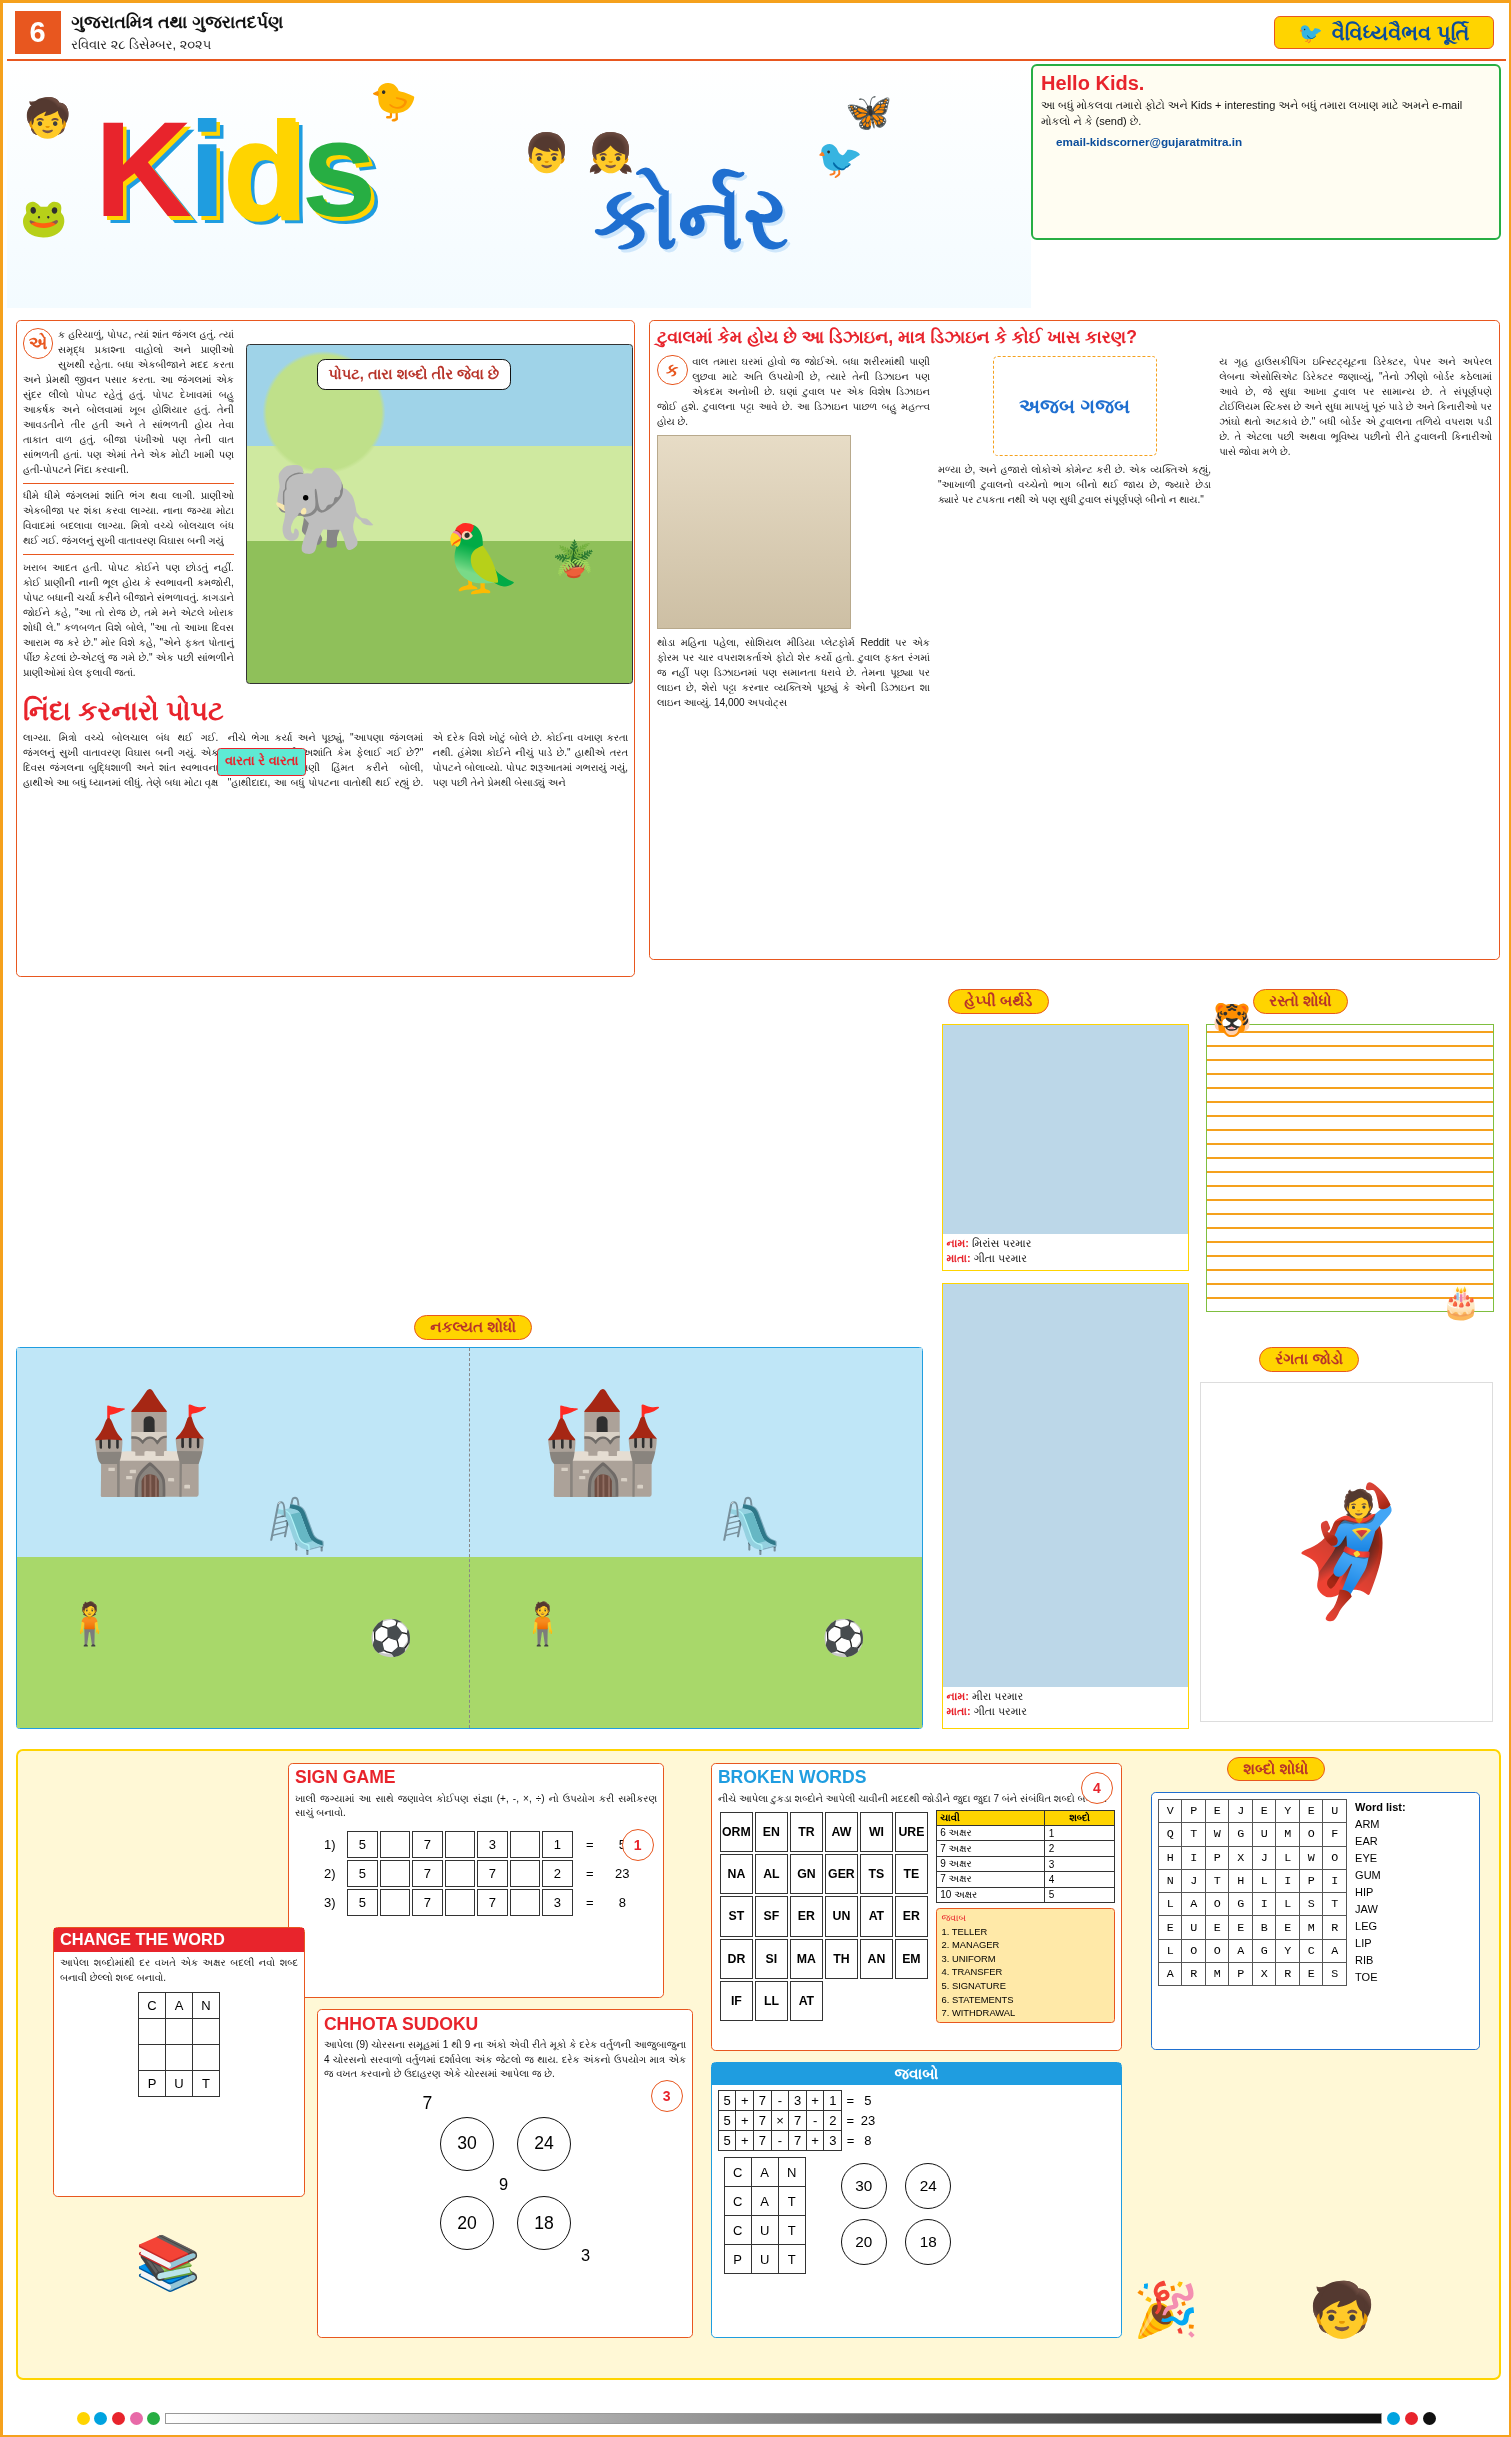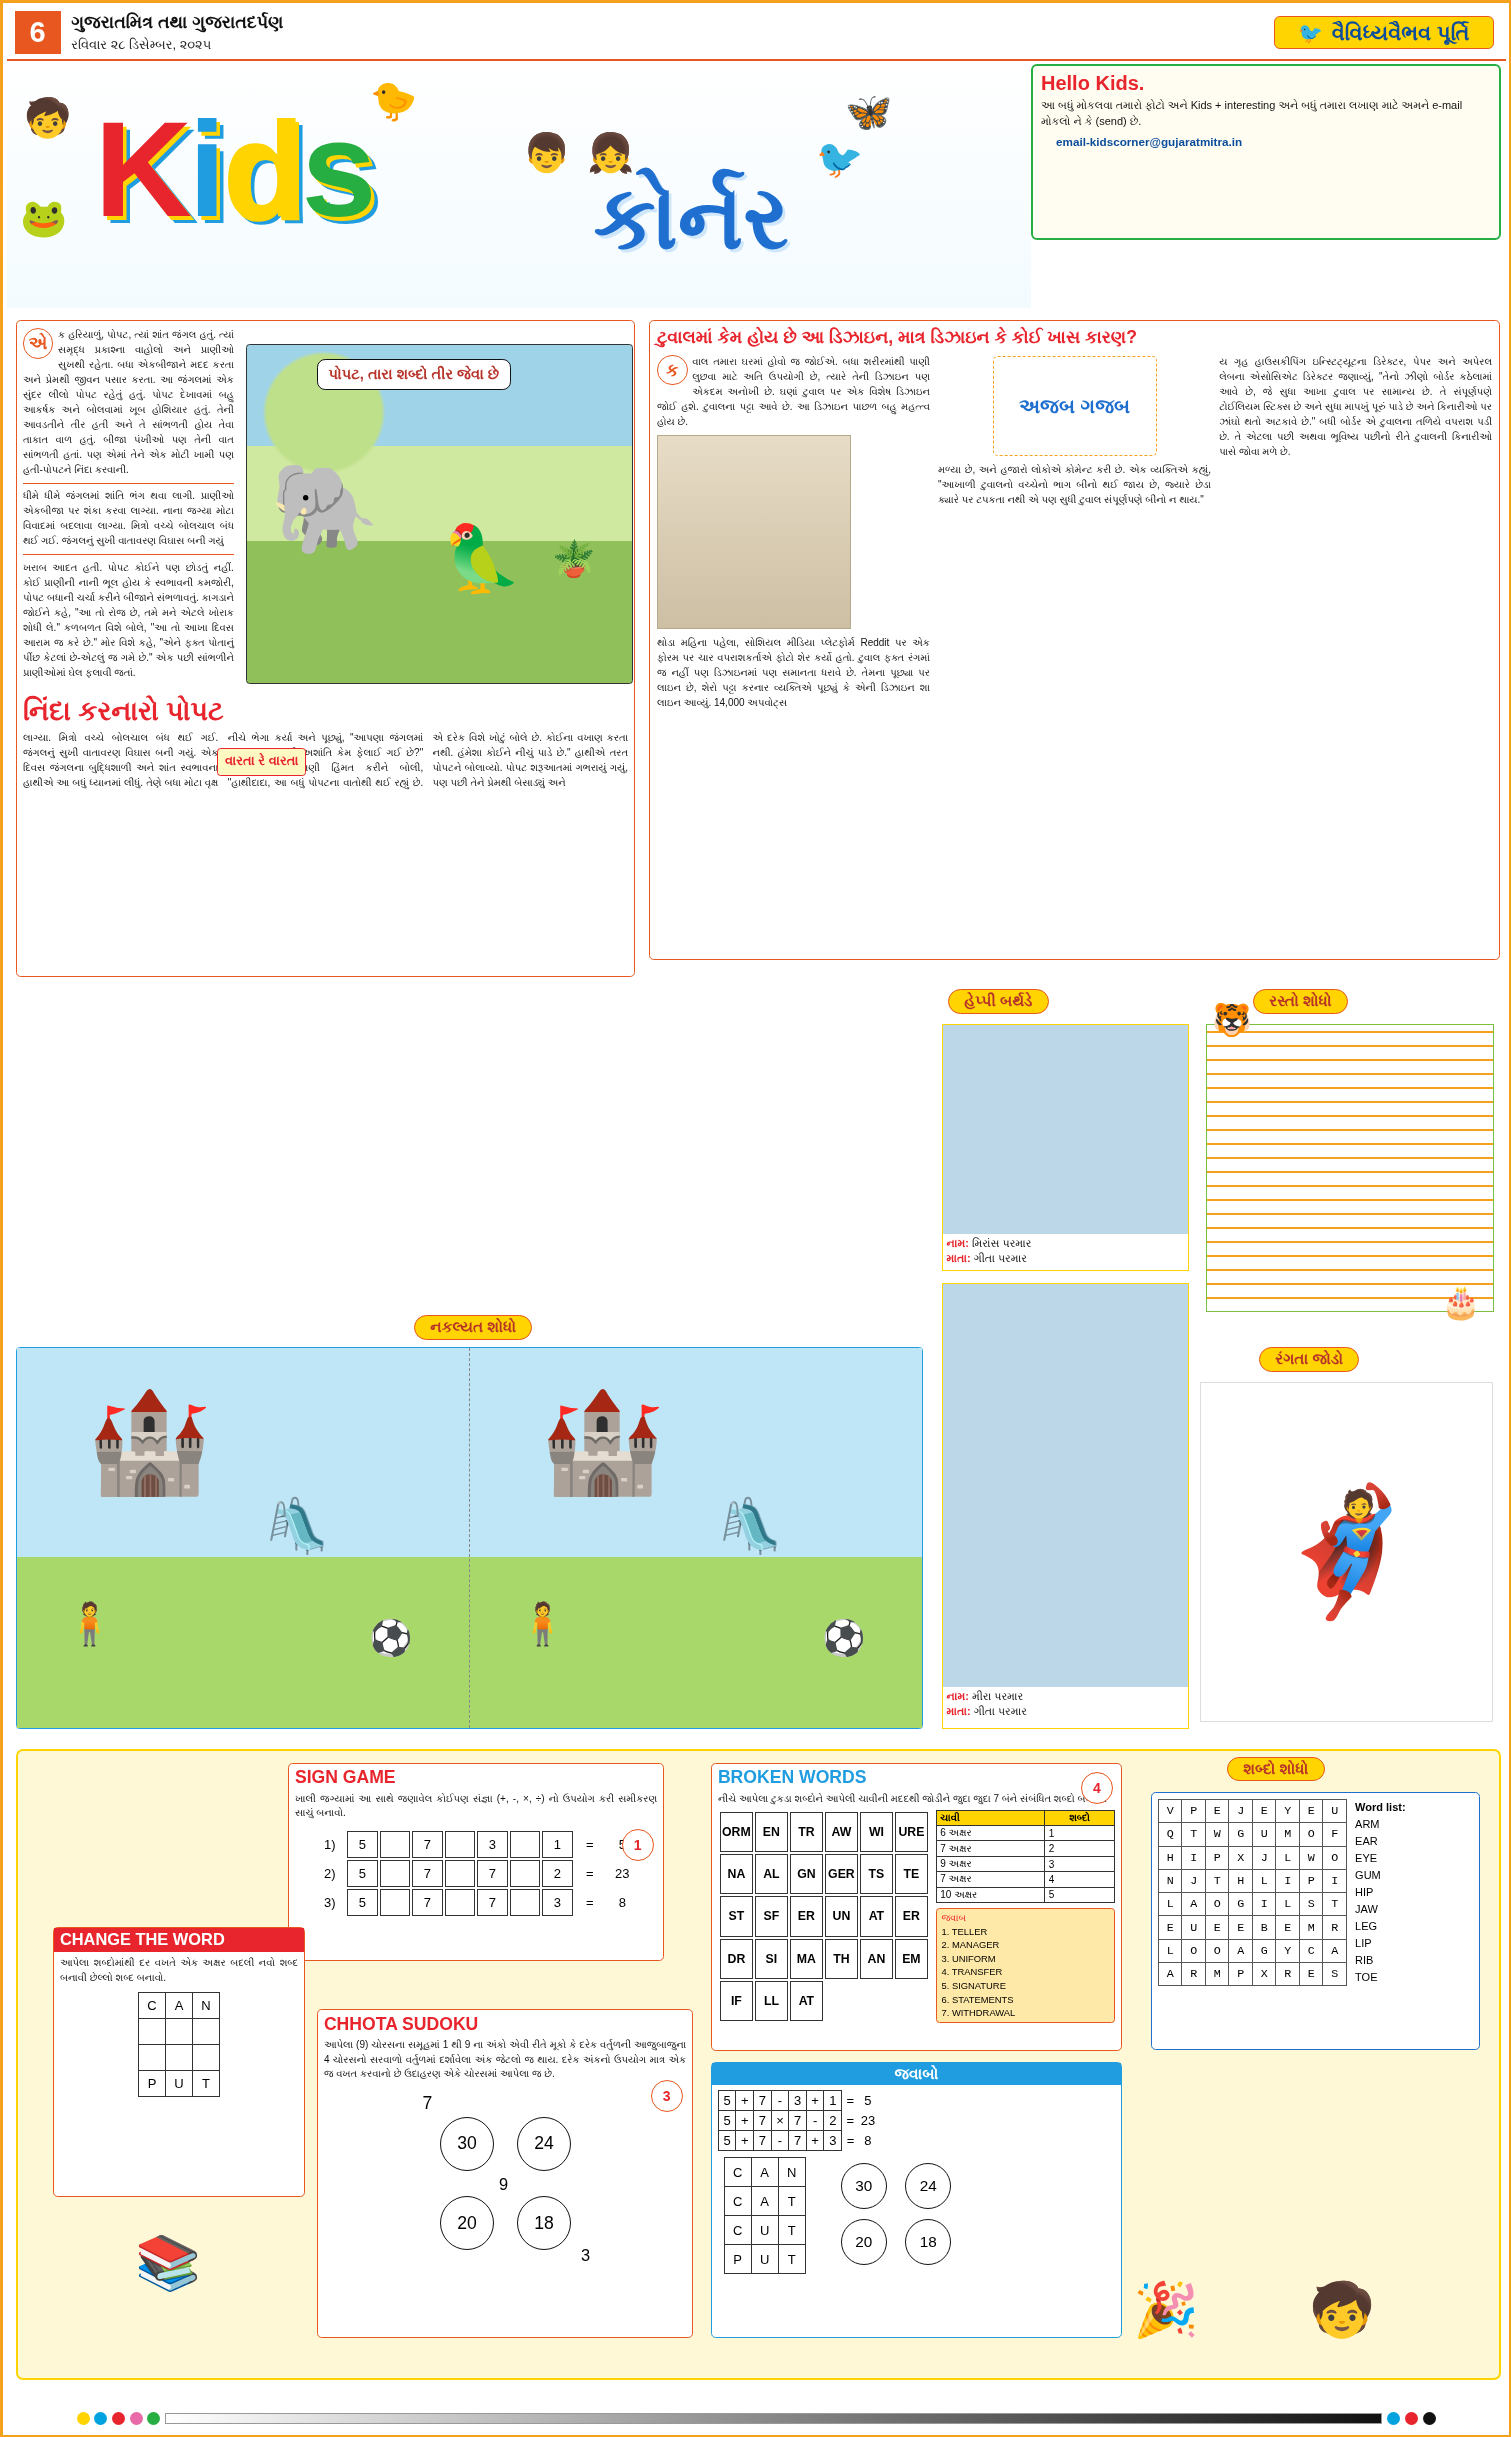--- a/index.html
+++ b/index.html
@@ -98,21 +98,21 @@
       linear-gradient(#9fd3e8 0 30%, #cfe9a0 30% 58%, #8fc05a 58% 100%);
     overflow:hidden;
   }
   .bubble {
     position:absolute; left: 70px; top: 14px; width: 194px;
     background:#fff; border:1.8px solid #111; border-radius: 8.2px;
     padding: 5.9px; text-align:center; font-size: 14.7px; font-weight:bold; color:#b8342a;
   }
   .story-title { font-size: 27px; font-weight: bold; color:#e8242c; margin: 4.7px 0 3.5px; }
   .varta-badge {
-    border:1.8px solid #e8242c; color:#e8242c; background:#fef9c3; text-align:center;
+    border:1.8px solid #e8242c; color:#e8242c; background:#5eead4; text-align:center;
     font-size: 13px; font-weight: bold; padding: 4.7px 7px; border-radius: 3.5px;
     display:inline-block; line-height:1.3;
   }
 
   
   .towel-box { position:absolute; left: 646px; top: 317px; width: 851px; height: 640px;
     border: 1.8px solid #e8571f; border-radius: 4.7px; padding: 5.9px 7px; }
   .towel-title { font-size: 17.6px; font-weight: bold; color:#e8242c; margin-bottom: 5.9px; }
   .ajab-badge {
     display:block; margin: 2.3px auto 5.9px; width: 164px; height: 100px;
@@ -292,21 +292,21 @@
       <div style="position:absolute;left:70px;top:35px;font-size:100px;">🏰</div>
       <div style="position:absolute;left:247px;top:147px;font-size:53px;">🛝</div>
       <div style="position:absolute;left:47px;top:252px;font-size:41px;">🧍</div>
       <div style="position:absolute;left:352px;top:270px;font-size:35px;">⚽</div>
     </div>
   </div>
 
   <div class="puzzle-zone">
 
 
-    <div class="pz-card" style="left:270px;top:11.7px;width:376px;height:198px;">
+    <div class="pz-card" style="left:270px;top:11.7px;width:376px;height:235px;">
       <div class="pz-title">SIGN GAME</div>
       <div class="pz-sub">ખાલી જગ્યામાં આ સાથે જણાવેલ કોઈપણ સંજ્ઞા (+, -, ×, ÷) નો ઉપયોગ કરી સમીકરણ સાચું બનાવો.</div>
       <div style="position:absolute;right:9.4px;top:65px;width:32px;height:32px;border-radius:50%;border:1.8px solid #e8571f;display:flex;align-items:center;justify-content:center;font-size:14px;font-weight:bold;color:#e8242c;background:#fff;">1</div>
       <table style="margin:4.7px auto 0;">
         <tbody>
             <tr class="signrow">
           <td style="border:none;width:23.5px;">1)</td>
           <td>5</td>
           <td></td>
           <td>7</td>

